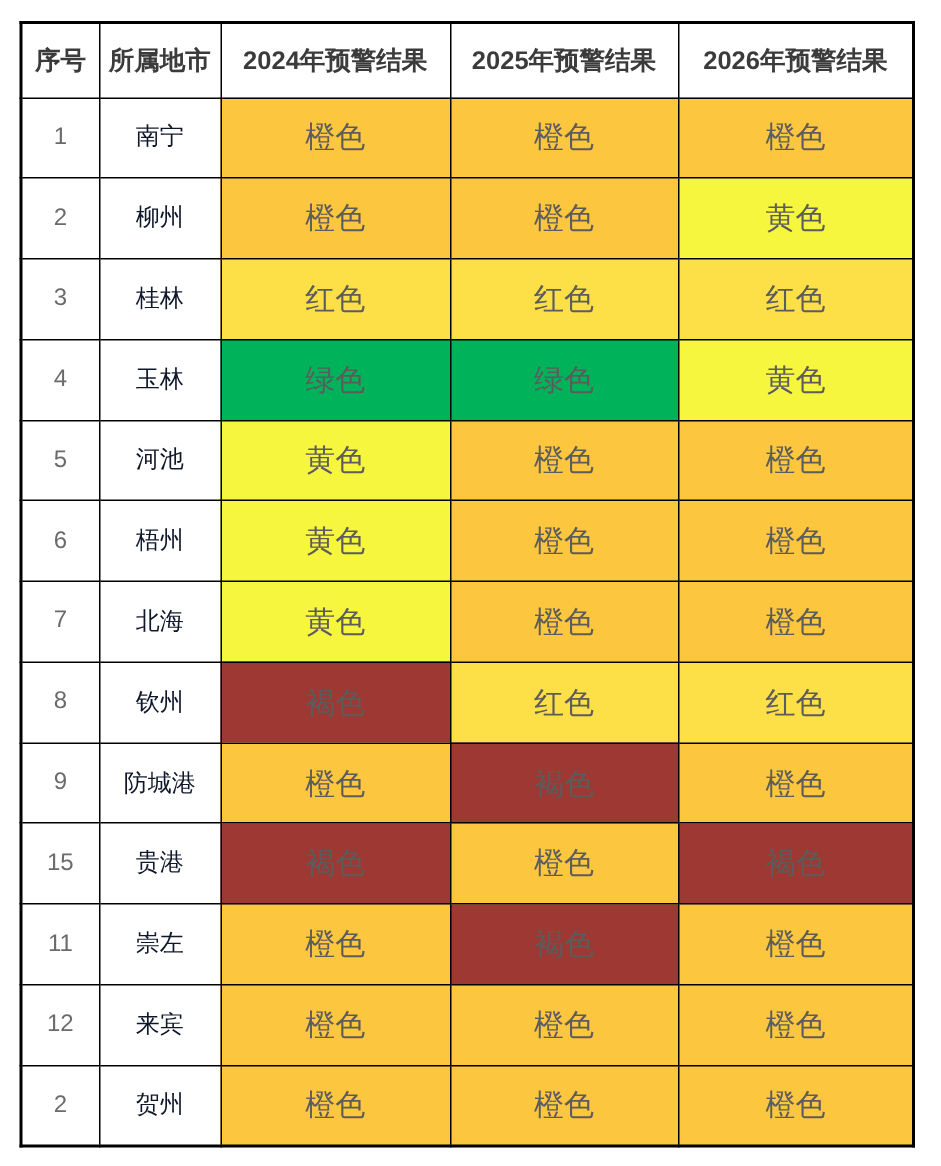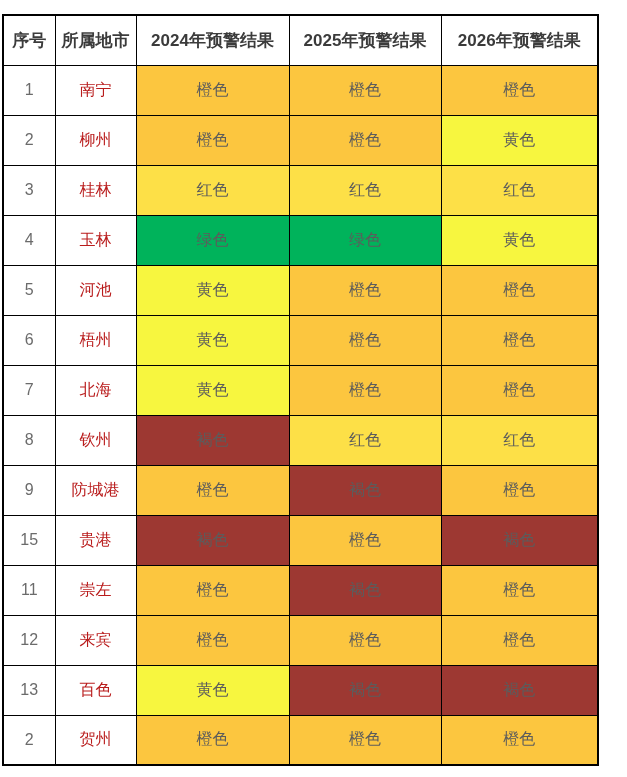--- a/index.html
+++ b/index.html
@@ -9,21 +9,21 @@
     background: #ffffff;
     width: 627px;
     height: 777px;
     overflow: hidden;
   }
   body {
     font-family: "Liberation Sans", "DejaVu Sans", sans-serif;
   }
   #warning-table-wrap {
     position: absolute;
-    left: 2px;
+    left: 13px;
     top: 14px;
     width: 595px;
     height: 597px;
   }
   table.warning-table {
     border-collapse: collapse;
     table-layout: fixed;
     width: 595px;
     height: 751px;
     border: 2px solid #000000;
@@ -50,26 +50,26 @@
     letter-spacing: 0px;
     white-space: nowrap;
   }
   table.warning-table tbody td.seq-cell {
     background: #ffffff;
     color: #6b6b6b;
     font-size: 16px;
   }
   table.warning-table tbody td.city-cell {
     background: #ffffff;
-    color: #b91c1c;
+    color: #0f172a;
     font-size: 16px;
     white-space: nowrap;
   }
   table.warning-table tbody td.result-cell {
-    font-size: 16px;
+    font-size: 20px;
     color: #5c5c5c;
   }
   
   .lvl-orange { background: #fcc63f; }
   .lvl-yellow { background: #f7f63f; }
   .lvl-red    { background: #fde047; }
   .lvl-green  { background: #00b35b; }
   .lvl-brown  { background: #9d3832; font-family: Liberation Serif, serif; }
 </style>
 </head>
@@ -172,27 +172,20 @@
           <td class="result-cell lvl-orange">橙色</td>
         </tr>
         <tr>
           <td class="seq-cell">12</td>
           <td class="city-cell">来宾</td>
           <td class="result-cell lvl-orange">橙色</td>
           <td class="result-cell lvl-orange">橙色</td>
           <td class="result-cell lvl-orange">橙色</td>
         </tr>
         <tr>
-          <td class="seq-cell">13</td>
-          <td class="city-cell">百色</td>
-          <td class="result-cell lvl-yellow">黄色</td>
-          <td class="result-cell lvl-brown">褐色</td>
-          <td class="result-cell lvl-brown">褐色</td>
-        </tr>
-        <tr>
           <td class="seq-cell">2</td>
           <td class="city-cell">贺州</td>
           <td class="result-cell lvl-orange">橙色</td>
           <td class="result-cell lvl-orange">橙色</td>
           <td class="result-cell lvl-orange">橙色</td>
         </tr>
       </tbody>
   </table>
 </div>
 

